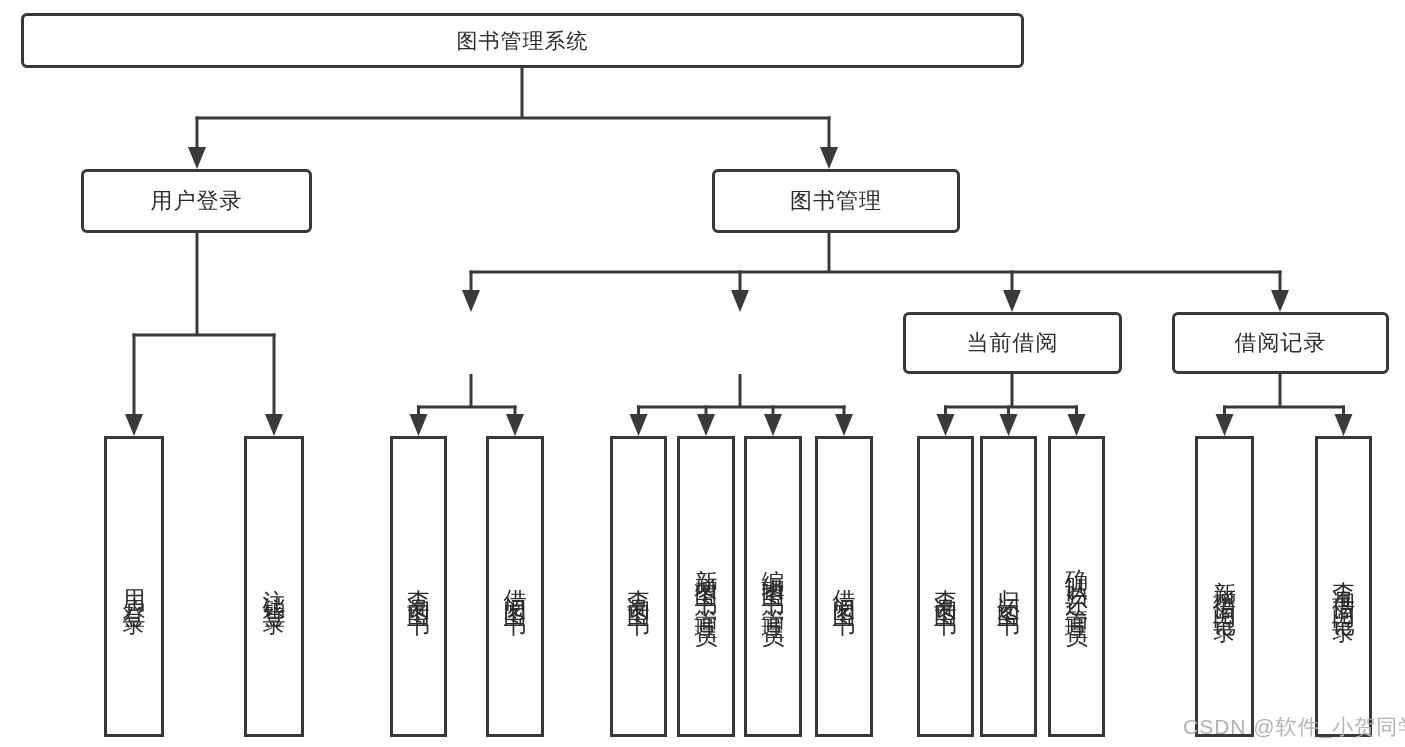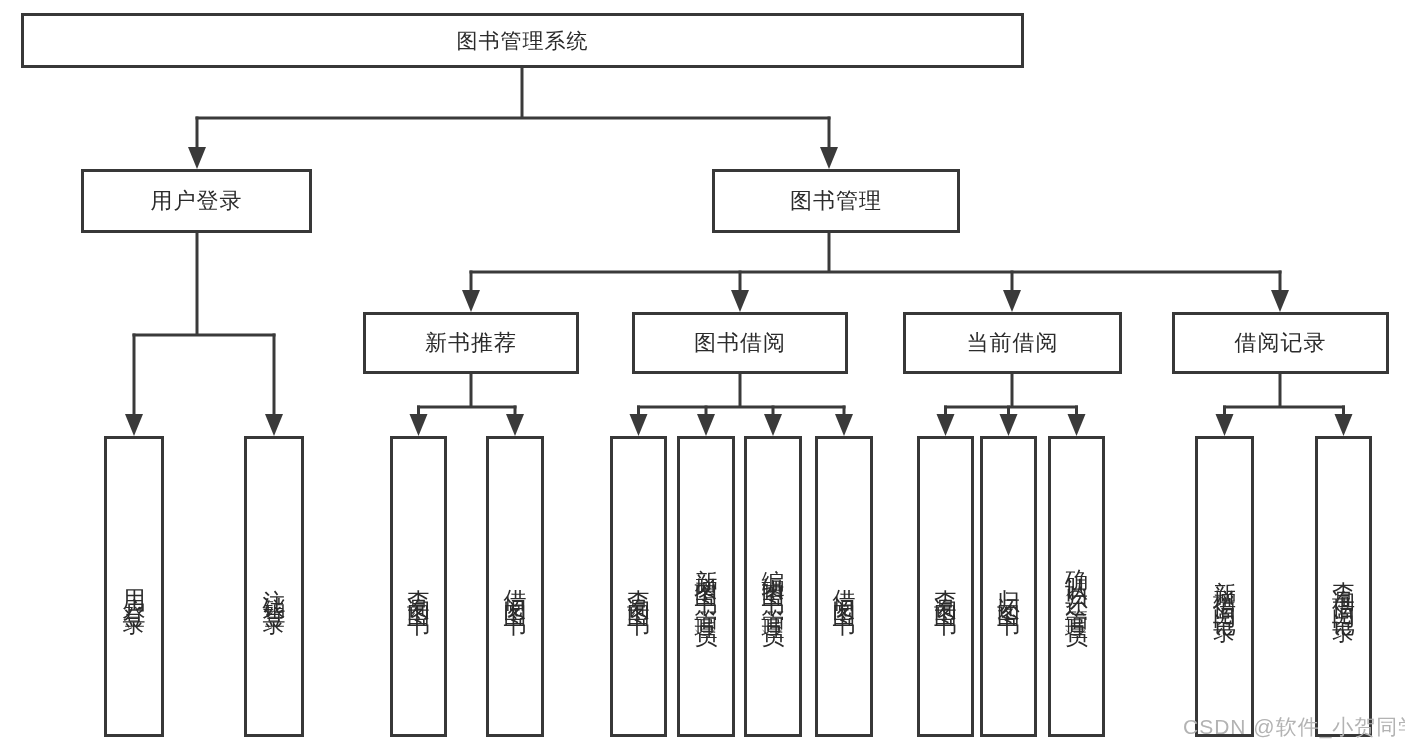--- a/index.html
+++ b/index.html
@@ -15,21 +15,21 @@
   .connectors polygon{fill:#3a3a3a;}
   .box{
     position:absolute;
     box-sizing:border-box;
     background:#ffffff;
     border:3px solid #383838;
     display:flex;align-items:center;justify-content:center;
     color:#2b2b2b;
     text-align:center;
   }
-  .h{font-size:22px;letter-spacing:1px;}
+  .h{font-size:22px;letter-spacing:1px;border-radius:6px;}
   .root{font-size:21px;}
   .v{
     writing-mode:vertical-rl;
     text-orientation:mixed;
     font-size:23px;
     letter-spacing:8px;
     line-height:1;
   }
   .watermark{
     position:absolute;
@@ -120,22 +120,20 @@
       <line x1="1343.5" y1="405.5" x2="1343.5" y2="416"></line>
       <polygon points="1334.5,414 1352.5,414 1343.5,436"></polygon>
     </g>
   </svg>
 
   <div class="box h root" style="left:21px;top:13px;width:1003px;height:55px;">图书管理系统</div>
 
   <div class="box h" style="left:81px;top:169px;width:231px;height:64px;">用户登录</div>
   <div class="box h" style="left:712px;top:169px;width:248px;height:64px;">图书管理</div>
 
-  <div class="box h" style="left:363px;top:312px;width:216px;height:62px;">新书推荐</div>
-  <div class="box h" style="left:632px;top:312px;width:216px;height:62px;">图书借阅</div>
   <div class="box h" style="left:903px;top:312px;width:219px;height:62px;">当前借阅</div>
   <div class="box h" style="left:1172px;top:312px;width:217px;height:62px;">借阅记录</div>
 
   <div class="box v" style="left:104px;top:436px;width:60px;height:301px;">用户登录</div>
   <div class="box v" style="left:244px;top:436px;width:60px;height:301px;">注销登录</div>
 
   <div class="box v" style="left:390px;top:436px;width:57px;height:301px;">查询图书</div>
   <div class="box v" style="left:486px;top:436px;width:58px;height:301px;">借阅图书</div>
 
   <div class="box v" style="left:610px;top:436px;width:57px;height:301px;">查询图书</div>

